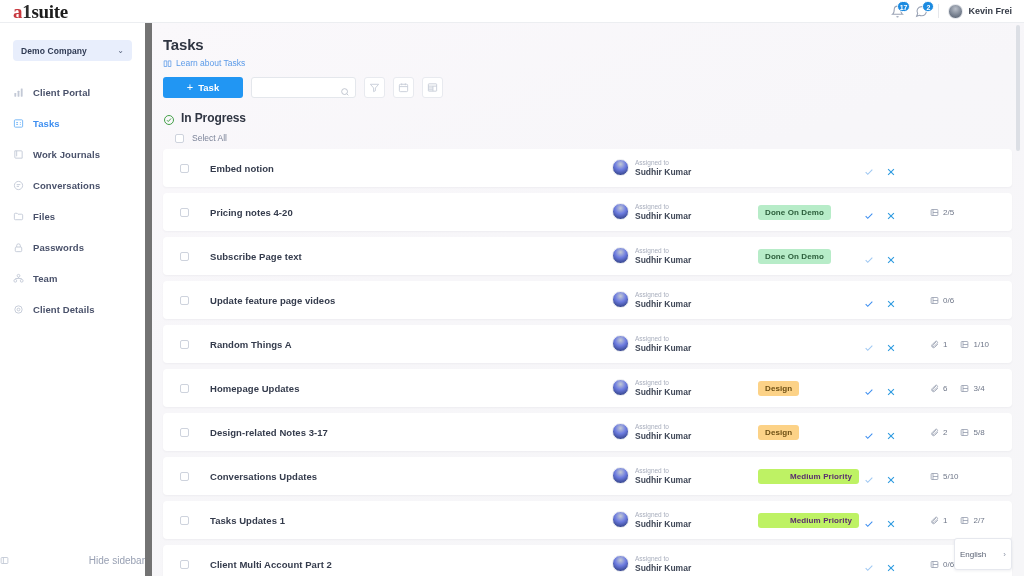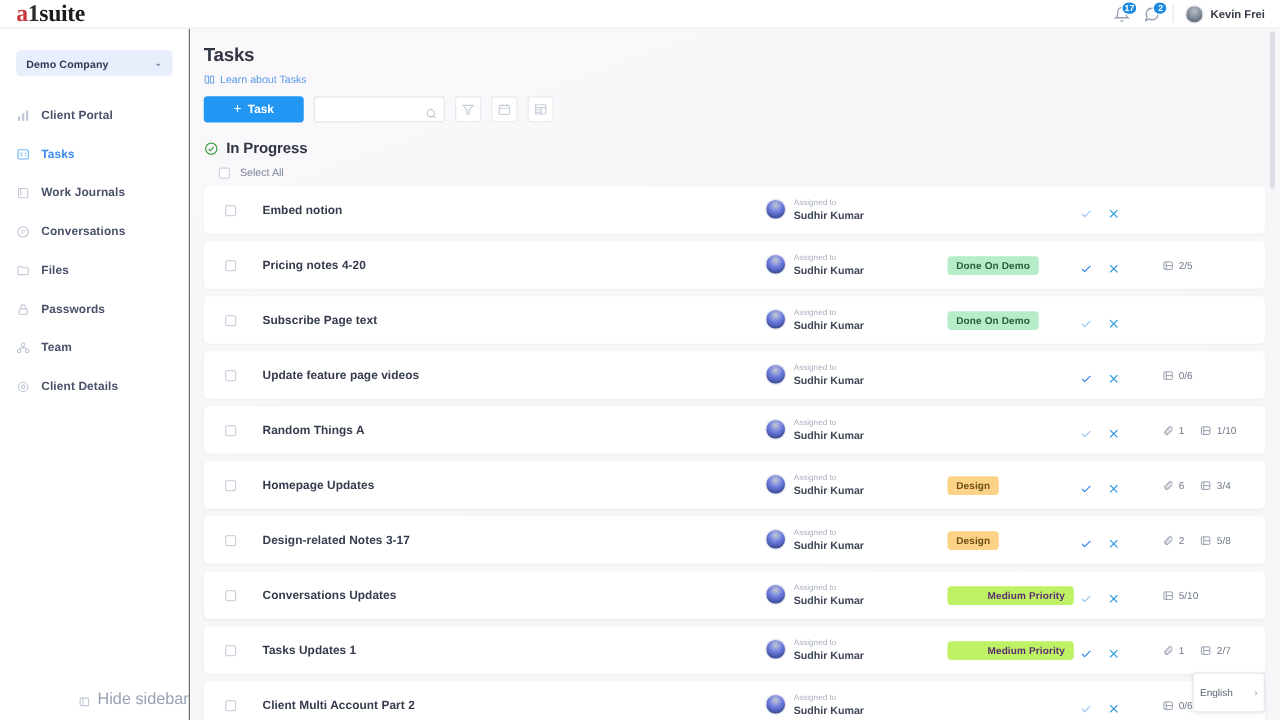--- a/index.html
+++ b/index.html
@@ -46,21 +46,21 @@
   .user-name { font-size: 9px; color: #343a46; font-weight: 600; }
   .topbar-divider { width: 1px; height: 14px; background: #e6e8ec; }
 
   
   .body { flex: 1 1 auto; display: flex; min-height: 0; }
 
   
   .sidebar {
     width: 152px; flex: 0 0 152px;
     background: #ffffff;
-    border-right: 1px solid #737373;
+    border-right: 7px solid #737373;
     display: flex; flex-direction: column;
     padding-top: 17px;
     position: relative;
   }
   .company-select {
     margin: 0 13px 20px 13px;
     height: 21px;
     background: #e8eefc;
     border-radius: 4px;
     display: flex; align-items: center;
@@ -78,22 +78,22 @@
     cursor: pointer; letter-spacing: 0.1px;
     margin-bottom: 9px;
   }
   .nav-item .ic { width: 11px; height: 11px; display: flex; align-items: center; justify-content: center; color: #c3c9d6; flex: 0 0 11px; }
   .nav-item .ic svg { width: 11px; height: 11px; }
   .nav-item.active { color: #3d8ef0; }
   .nav-item.active .ic { color: #6fb2f5; }
 
   .hide-sidebar {
     position: absolute; bottom: 10px; left: 0; right: 0;
-    display: flex; align-items: center; justify-content: flex-end; gap: 6px;
-    font-size: 13px; color: #98a0b3; cursor: pointer;
+    display: flex; align-items: center; justify-content: space-between; gap: 6px;
+    font-size: 10px; color: #98a0b3; cursor: pointer;
   }
   .hide-sidebar .ic { width: 9px; height: 9px; color: #c3c9d6; }
 
   
   .main {
     flex: 1 1 auto; min-width: 0;
     background: linear-gradient(160deg, #faf8fb 0%, #f7f6f9 40%, #f6f6f8 100%);
     position: relative;
     overflow: hidden;
     padding: 0 12px 0 6px;

